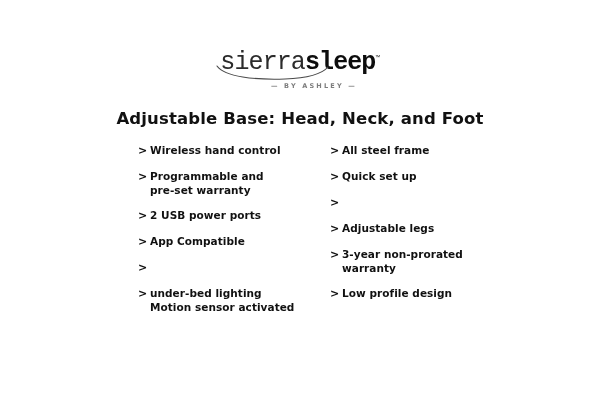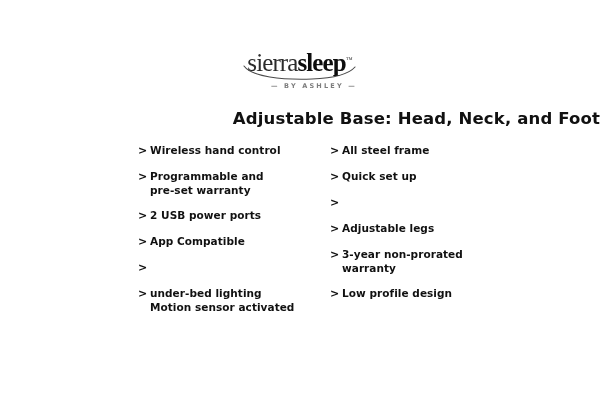--- a/index.html
+++ b/index.html
@@ -30,21 +30,21 @@
     top: 50px;
     width: 600px;
     text-align: center;
   }
   .logo-wordmark-wrap {
     position: relative;
     display: inline-block;
     line-height: 1;
   }
   .logo-wordmark {
-    font-family: Liberation Serif, serif;
+    font-family: Liberation Mono, monospace;
     font-size: 25px;
     letter-spacing: -0.9px;
     color: #1a1a1a;
     line-height: 1;
     white-space: nowrap;
     display: inline-block;
   }
   .logo-sierra {
     font-weight: 400;
     color: #2b2b2b;
@@ -78,21 +78,21 @@
     white-space: nowrap;
     margin-left: 28px;
   }
 
   
   .title {
     position: absolute;
     left: 0;
     top: 109px;
     width: 600px;
-    text-align: right;
+    text-align: center;
     font-size: 16.5px;
     font-weight: 700;
     letter-spacing: 0.15px;
     color: #111111;
   }
 
   
   .columns {
     position: absolute;
     left: 138px;

